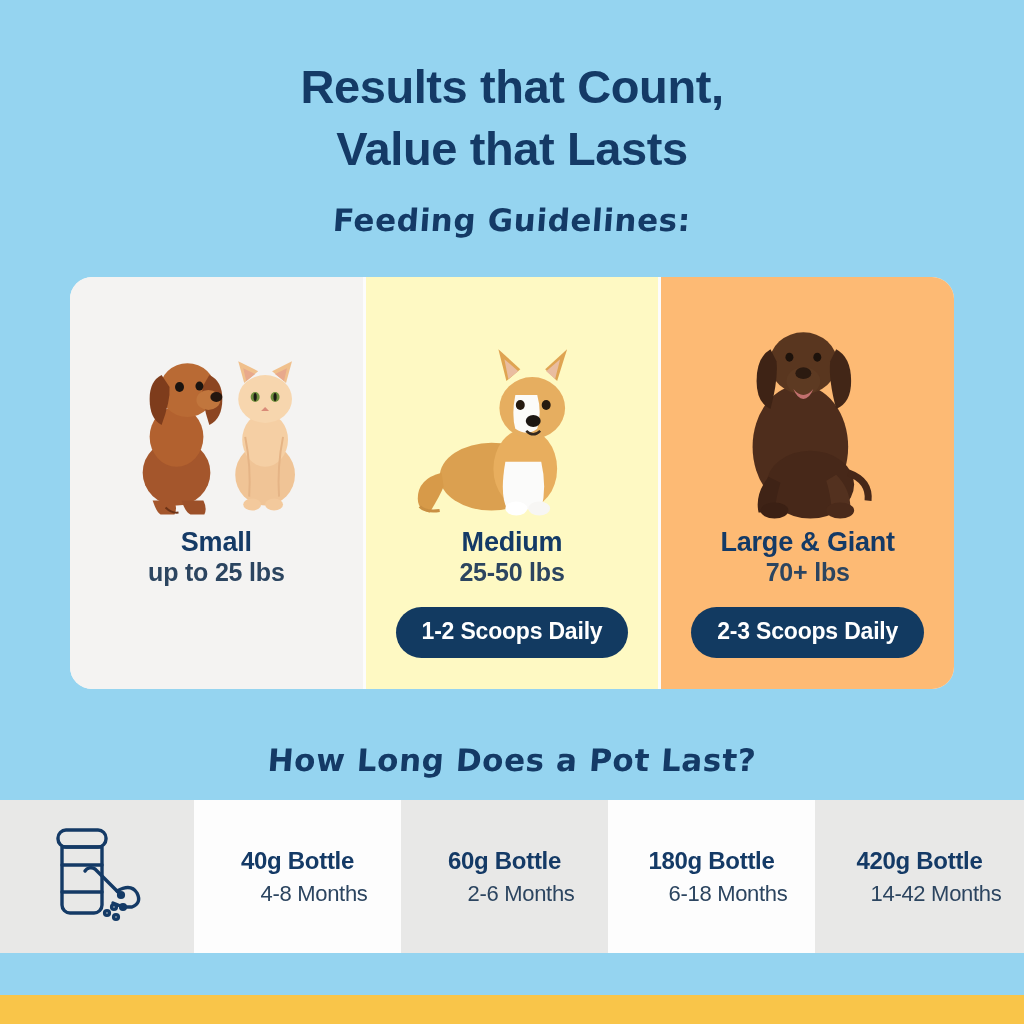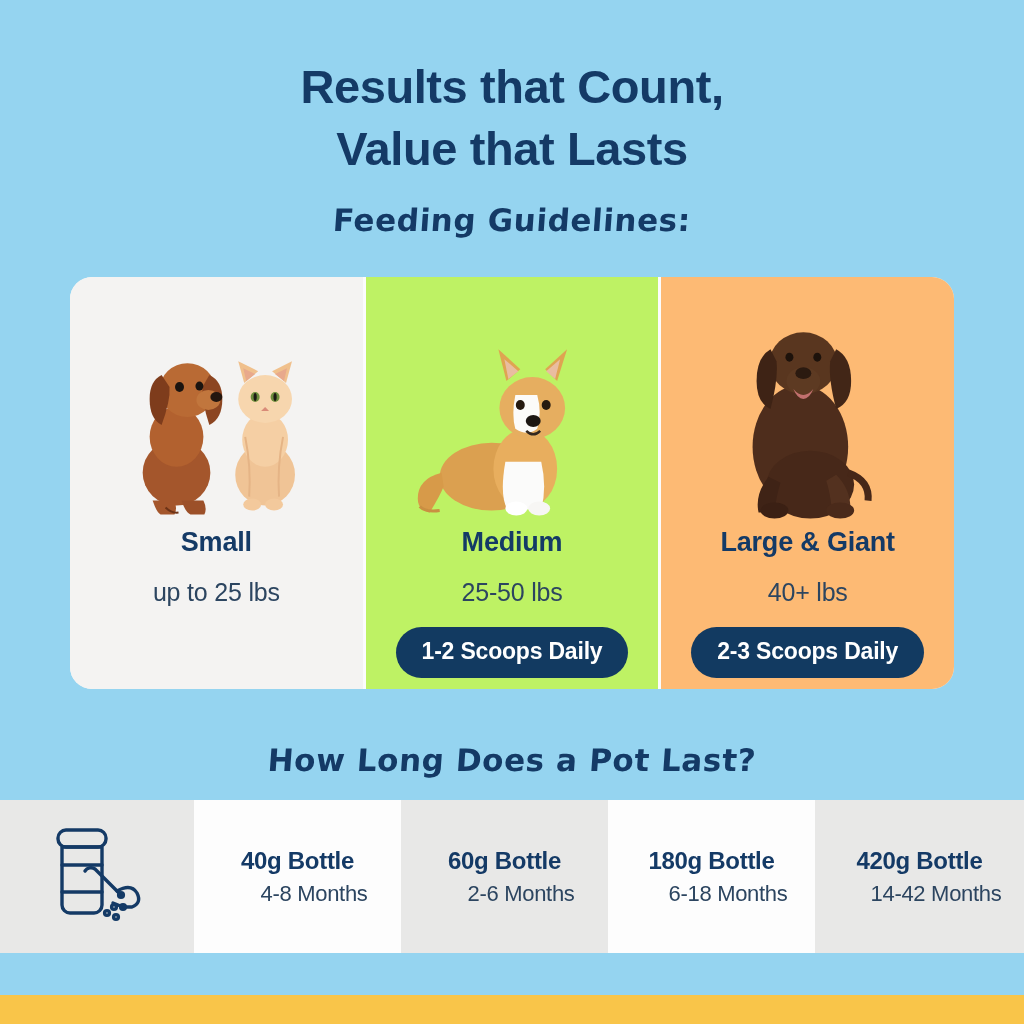--- a/index.html
+++ b/index.html
@@ -55,21 +55,21 @@
   }
   .gcol {
     flex: 1 1 0;
     position: relative;
     display: flex;
     flex-direction: column;
     align-items: center;
     background: #f4f3f2;
   }
   .gcol.mid {
-    background: #bef264;
+    background: #fef9c3;
     border-left: 3px solid #fcfcfc;
     border-right: 3px solid #fcfcfc;
   }
   .gcol.right { background: #fdba74; }
 
   .animal-art {
     position: relative;
     width: 100%;
     height: 248px;
     flex: 0 0 248px;
@@ -79,22 +79,22 @@
   .size-name {
     color: #143a66;
     font-weight: bold;
     font-size: 27px;
     letter-spacing: -0.2px;
     margin-top: 2px;
   }
   .size-weight {
     color: #2c4560;
     font-size: 25px;
-    font-weight: normal;
-    margin-top: 20px;
+    font-weight: bold;
+    margin-top: 0;
     letter-spacing: -0.2px;
   }
   .scoop-pill {
     margin-top: 20px;
     background: #123a61;
     color: #ffffff;
     font-weight: bold;
     font-size: 23px;
     border-radius: 999px;
     padding: 11px 26px 13px;
@@ -252,21 +252,21 @@
           <ellipse cx="143" cy="104" rx="17" ry="14" fill="#5d3a22"></ellipse>
           <ellipse cx="143" cy="96" rx="8" ry="6" fill="#2b1a10"></ellipse>
           <path d="M133 112 q10 12 20 0 q-4 10 -10 10 q-6 0 -10 -10z" fill="#c1706e"></path>
           <ellipse cx="129" cy="80" rx="4" ry="4.5" fill="#1d120b"></ellipse>
           <ellipse cx="157" cy="80" rx="4" ry="4.5" fill="#1d120b"></ellipse>
           <path d="M188 196 q22 8 20 28" stroke="#462718" stroke-width="7" fill="none"></path>
         </g>
       </svg>
     </div>
     <div class="size-name">Large &amp; Giant</div>
-    <div class="size-weight">40+ lbs</div>
+    <div class="size-weight">70+ lbs</div>
     <div class="scoop-pill">2-3 Scoops Daily</div>
   </div>
 </div>
 
 <div class="script-heading pot" style="position:absolute;left:0;top:742px;width:1024px;">How Long Does a Pot Last?</div>
 
 <div class="pot-strip">
 
   <div class="pot-cell icon-cell">
     <span>

